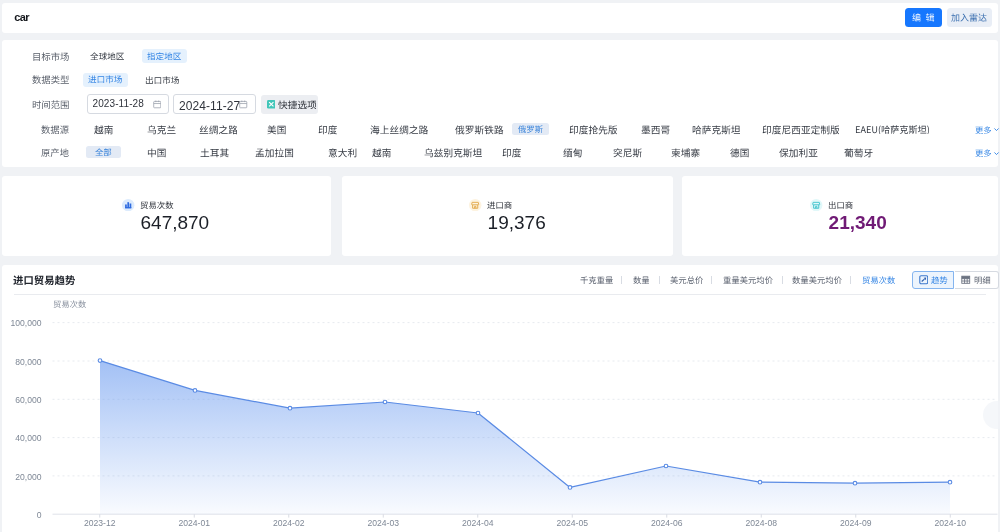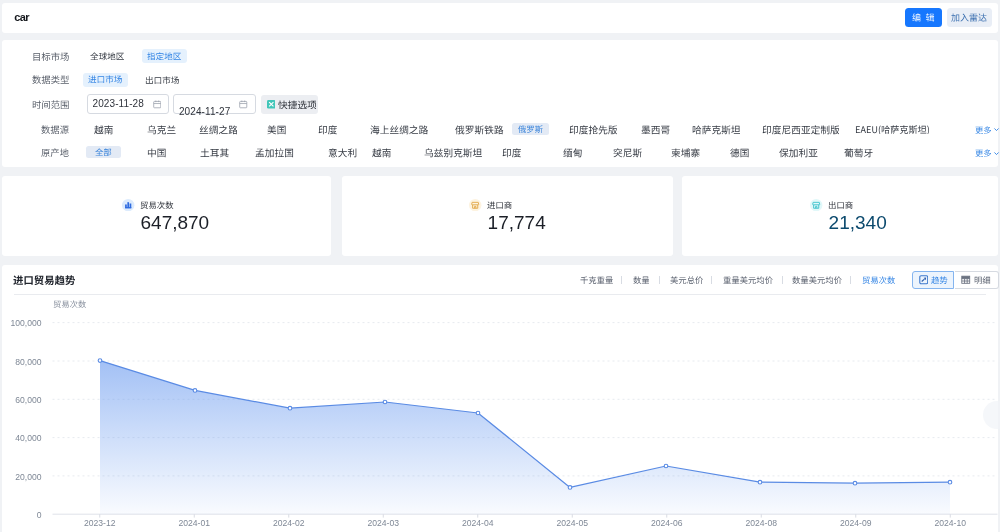--- a/index.html
+++ b/index.html
@@ -87,21 +87,21 @@
   </div>
 <div class="abs" style="left:87px;top:94px;width:82px;height:20px;border:1px solid #d6dae1;border-radius:3px;background:#fff"></div>
 <div class="abs" style="left:92.5px;top:98.3px;font-size:10px;color:#30343c;letter-spacing:.1px">2023-11-28</div>
 <svg class="abs" style="left:152.5px;top:100px" width="8.5" height="8.5" viewBox="0 0 12 12" fill="none" stroke="#9aa1ad" stroke-width="1.1">
       <rect x="1" y="2" width="10" height="9" rx="1"></rect>
     <line x1="1" y1="5" x2="11" y2="5"></line>
     <line x1="4" y1="0.8" x2="4" y2="3"></line>
     <line x1="8" y1="0.8" x2="8" y2="3"></line>
   </svg>
 <div class="abs" style="left:173.4px;top:94px;width:82.6px;height:20px;border:1px solid #d6dae1;border-radius:3px;background:#fff"></div>
-<div class="abs" style="left:178.9px;top:106px;font-size:10px;color:#30343c;letter-spacing:.1px">2024-11-27</div>
+<div class="abs" style="left:178.9px;top:99px;font-size:12px;color:#30343c;letter-spacing:.1px">2024-11-27</div>
 <svg class="abs" style="left:239px;top:100px" width="8.5" height="8.5" viewBox="0 0 12 12" fill="none" stroke="#9aa1ad" stroke-width="1.1">
       <rect x="1" y="2" width="10" height="9" rx="1"></rect>
     <line x1="1" y1="5" x2="11" y2="5"></line>
     <line x1="4" y1="0.8" x2="4" y2="3"></line>
     <line x1="8" y1="0.8" x2="8" y2="3"></line>
   </svg>
 <div class="abs" style="left:261px;top:95px;width:57px;height:18.5px;background:#eceef2;border-radius:3px"></div>
 <svg class="abs" style="left:266.5px;top:100px" width="8.6" height="8.6" viewBox="0 0 12 12">
     <rect width="12" height="12" rx="2" fill="#41c6b9"></rect>
     <path d="M3 3 L9 9 M9 3 L3 9" stroke="#fff" stroke-width="1.6"></path>
@@ -382,38 +382,38 @@
         <path d="M3.2 3.4 H9.4 L9.9 5.4 Q9.9 5.9 9.2 5.9 L3.4 5.9 Q2.7 5.9 2.7 5.4 Z"></path>
         <path d="M5.7 9.4 V7.5 H7 V9.4"></path>
       </g>
     </svg>
     <svg width="25.2" height="8.4" viewBox="0 -880 3000 1000" fill="currentColor">
       <path transform="translate(0,0)" d="M81 -778C136 -728 203 -655 234 -609L292 -657C259 -701 190 -770 135 -819ZM720 -819V-658H555V-819H481V-658H339V-586H481V-469L479 -407H333V-335H471C456 -259 423 -185 348 -128C364 -117 392 -89 402 -74C491 -142 530 -239 545 -335H720V-80H795V-335H944V-407H795V-586H924V-658H795V-819ZM555 -586H720V-407H553L555 -468ZM262 -478H50V-408H188V-121C143 -104 91 -60 38 -2L88 66C140 -2 189 -61 223 -61C245 -61 277 -28 319 -2C388 42 472 53 596 53C691 53 871 47 942 43C943 21 955 -15 964 -35C867 -24 716 -16 598 -16C485 -16 401 -23 335 -64C302 -85 281 -104 262 -115Z"></path>
       <path transform="translate(1000,0)" d="M127 -735V55H205V-30H796V51H876V-735ZM205 -107V-660H796V-107Z"></path>
       <path transform="translate(2000,0)" d="M274 -643C296 -607 322 -556 336 -526L405 -554C392 -583 363 -631 341 -666ZM560 -404C626 -357 713 -291 756 -250L801 -302C756 -341 668 -405 603 -449ZM395 -442C350 -393 280 -341 220 -305C231 -290 249 -258 255 -245C319 -288 398 -356 451 -416ZM659 -660C642 -620 612 -564 584 -523H118V78H190V-459H816V-4C816 12 810 16 793 16C777 18 719 18 657 16C667 33 676 57 680 74C766 74 816 74 846 64C876 54 885 36 885 -3V-523H662C687 -558 715 -601 739 -642ZM314 -277V-1H378V-49H682V-277ZM378 -221H619V-104H378ZM441 -825C454 -797 468 -762 480 -732H61V-667H940V-732H562C550 -765 531 -809 513 -844Z"></path>
     </svg>
   </div>
-<div class="abs" style="left:487.6px;top:212.4px;font-size:19px;color:#1b1f27;font-weight:400;letter-spacing:0px">17,774</div>
+<div class="abs" style="left:487.6px;top:212.4px;font-size:19px;color:#1b1f27;font-weight:400;letter-spacing:0px">19,376</div>
 <div class="abs" style="left:681.6px;top:176px;width:316.4px;height:80px;background:#fff;border-radius:3px"></div>
 <div class="abs" style="left:810.3px;top:198.9px;display:flex;align-items:center;gap:5.5px;color:#30343c">
     <svg width="12.4" height="12.4" viewBox="0 0 12.6 12.6">
       <circle cx="6.3" cy="6.3" r="6.3" fill="#e1f8f9"></circle>
 <g stroke="#3fc3cd" stroke-width="0.95" fill="none">
         <path d="M3.7 5.9 V9.4 H8.9 V5.9"></path>
         <path d="M3.2 3.4 H9.4 L9.9 5.4 Q9.9 5.9 9.2 5.9 L3.4 5.9 Q2.7 5.9 2.7 5.4 Z"></path>
         <path d="M5.7 9.4 V7.5 H7 V9.4"></path>
       </g>
     </svg>
     <svg width="25.2" height="8.4" viewBox="0 -880 3000 1000" fill="currentColor">
       <path transform="translate(0,0)" d="M104 -341V21H814V78H895V-341H814V-54H539V-404H855V-750H774V-477H539V-839H457V-477H228V-749H150V-404H457V-54H187V-341Z"></path>
       <path transform="translate(1000,0)" d="M127 -735V55H205V-30H796V51H876V-735ZM205 -107V-660H796V-107Z"></path>
       <path transform="translate(2000,0)" d="M274 -643C296 -607 322 -556 336 -526L405 -554C392 -583 363 -631 341 -666ZM560 -404C626 -357 713 -291 756 -250L801 -302C756 -341 668 -405 603 -449ZM395 -442C350 -393 280 -341 220 -305C231 -290 249 -258 255 -245C319 -288 398 -356 451 -416ZM659 -660C642 -620 612 -564 584 -523H118V78H190V-459H816V-4C816 12 810 16 793 16C777 18 719 18 657 16C667 33 676 57 680 74C766 74 816 74 846 64C876 54 885 36 885 -3V-523H662C687 -558 715 -601 739 -642ZM314 -277V-1H378V-49H682V-277ZM378 -221H619V-104H378ZM441 -825C454 -797 468 -762 480 -732H61V-667H940V-732H562C550 -765 531 -809 513 -844Z"></path>
     </svg>
   </div>
-<div class="abs" style="left:828.5999999999999px;top:212.4px;font-size:19px;color:#0c4a6e;font-weight:400;letter-spacing:0px">21,340</div>
+<div class="abs" style="left:828.5999999999999px;top:212.4px;font-size:19px;color:#701a75;font-weight:700;letter-spacing:0px">21,340</div>
 <div class="panel" style="top:265px;height:267px;border-radius:3px 3px 0 0"></div>
 <div class="abs" style="left:13px;top:274.6px;color:#22262e">
     <svg width="62.4" height="10.4" viewBox="0 -880 6000 1000" fill="currentColor">
       <path transform="translate(0,0)" d="M60 -764C114 -713 183 -640 213 -594L305 -670C272 -715 200 -784 146 -831ZM698 -822V-678H584V-823H466V-678H340V-562H466V-498C466 -474 466 -449 464 -423H332V-308H445C428 -251 398 -196 345 -152C370 -136 418 -91 435 -68C509 -130 548 -218 567 -308H698V-83H817V-308H952V-423H817V-562H932V-678H817V-822ZM584 -562H698V-423H582C583 -449 584 -473 584 -497ZM277 -486H43V-375H159V-130C117 -111 69 -74 23 -26L103 88C139 29 183 -37 213 -37C236 -37 270 -6 316 19C389 59 475 70 601 70C704 70 870 64 941 60C942 26 962 -33 975 -65C875 -50 712 -42 606 -42C494 -42 402 -47 334 -86C311 -98 292 -110 277 -120Z"></path>
       <path transform="translate(1000,0)" d="M106 -752V70H231V-12H765V68H896V-752ZM231 -135V-630H765V-135Z"></path>
       <path transform="translate(2000,0)" d="M434 -285V-204C434 -141 404 -56 58 1C86 25 121 69 136 95C501 20 560 -101 560 -201V-285ZM533 -48C650 -13 809 49 887 92L949 -5C866 -48 705 -104 592 -134ZM161 -412V-93H282V-312H726V-105H852V-412ZM117 -414C139 -430 174 -445 358 -503C366 -483 373 -464 377 -448L473 -491L471 -499C492 -477 515 -443 525 -421C657 -482 698 -583 714 -716H805C797 -609 787 -564 775 -550C767 -541 759 -538 745 -539C731 -539 701 -539 667 -543C683 -516 694 -473 696 -442C739 -441 779 -441 802 -445C829 -448 851 -456 870 -479C896 -509 909 -586 920 -766C922 -780 923 -809 923 -809H493V-716H609C597 -623 566 -556 466 -512C447 -567 406 -641 371 -699L281 -662L317 -595L228 -571V-716C308 -725 392 -738 459 -757L407 -849C330 -824 214 -804 112 -793V-587C112 -541 88 -516 68 -503C86 -484 109 -440 117 -414Z"></path>
       <path transform="translate(3000,0)" d="M293 -559H714V-496H293ZM293 -711H714V-649H293ZM176 -807V-400H264C202 -318 114 -246 22 -198C48 -179 93 -135 113 -112C165 -145 219 -187 269 -235H356C293 -145 201 -68 102 -18C128 1 172 44 191 68C304 -2 417 -109 492 -235H578C532 -130 461 -37 376 23C403 40 450 77 471 97C563 20 648 -99 701 -235H787C772 -99 753 -37 734 -19C724 -8 714 -7 697 -7C679 -7 640 -7 598 -11C615 17 627 61 629 90C679 92 726 92 754 89C786 86 812 77 836 51C868 17 892 -74 913 -292C915 -308 917 -340 917 -340H362C377 -360 391 -380 404 -400H837V-807Z"></path>
       <path transform="translate(4000,0)" d="M626 -665H770L715 -559H559C585 -593 607 -629 626 -665ZM530 -386V-285H801V-216H490V-110H919V-559H837C865 -619 894 -683 918 -741L840 -766L823 -760H670L692 -817L579 -835C553 -752 504 -652 427 -576C453 -562 491 -531 511 -507V-453H801V-386ZM84 -377C83 -214 76 -65 18 27C42 42 89 78 105 96C136 46 156 -16 169 -87C258 41 391 66 582 66H934C941 30 960 -24 978 -50C896 -46 652 -46 583 -46C491 -46 414 -51 350 -74V-222H470V-326H350V-426H477V-537H333V-622H451V-731H333V-849H220V-731H80V-622H220V-537H44V-426H238V-152C219 -175 202 -203 187 -238C190 -281 192 -325 193 -371Z"></path>
       <path transform="translate(5000,0)" d="M398 -348 389 -290H82V-184H353C310 -106 224 -47 36 -11C60 14 88 61 99 92C341 37 440 -57 486 -184H744C734 -91 720 -43 702 -29C691 -20 678 -19 658 -19C631 -19 567 -20 506 -25C527 5 542 50 545 84C608 86 669 87 704 83C747 80 776 72 804 45C837 13 856 -67 871 -242C874 -258 876 -290 876 -290H513L521 -348H479C525 -374 559 -406 585 -443C623 -418 656 -393 679 -373L742 -467C715 -488 676 -514 633 -541C645 -577 652 -617 658 -661H741C741 -468 753 -343 862 -343C933 -343 963 -374 973 -486C947 -493 910 -510 888 -528C885 -471 880 -445 867 -445C842 -445 844 -565 852 -761L742 -760H666L669 -850H558L555 -760H434V-661H547C544 -639 540 -618 535 -599L476 -632L417 -553L414 -621L298 -605V-658H410V-762H298V-849H188V-762H56V-658H188V-591L40 -574L59 -467L188 -485V-442C188 -431 184 -427 172 -427C159 -427 115 -427 75 -428C89 -400 103 -358 107 -328C173 -328 220 -330 254 -346C289 -362 298 -388 298 -440V-500L419 -518L418 -549L492 -504C467 -470 433 -442 385 -419C405 -402 429 -373 443 -348Z"></path>
     </svg>

